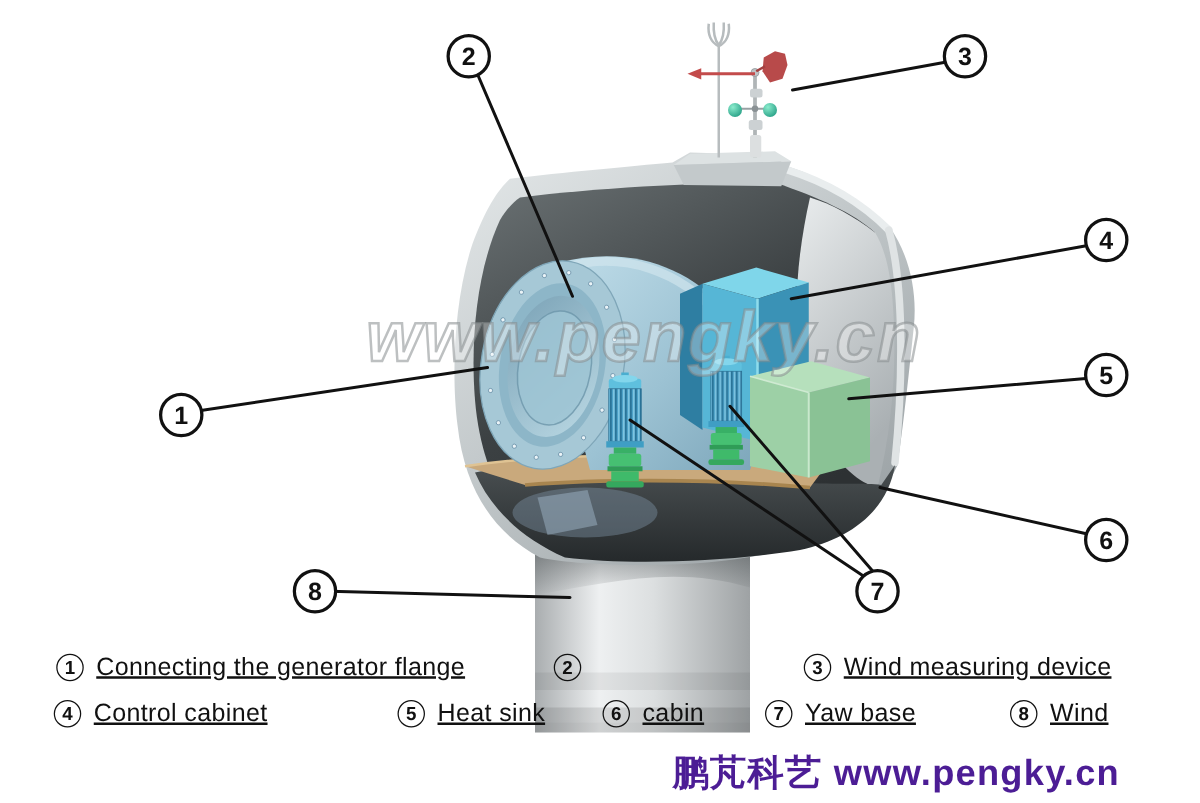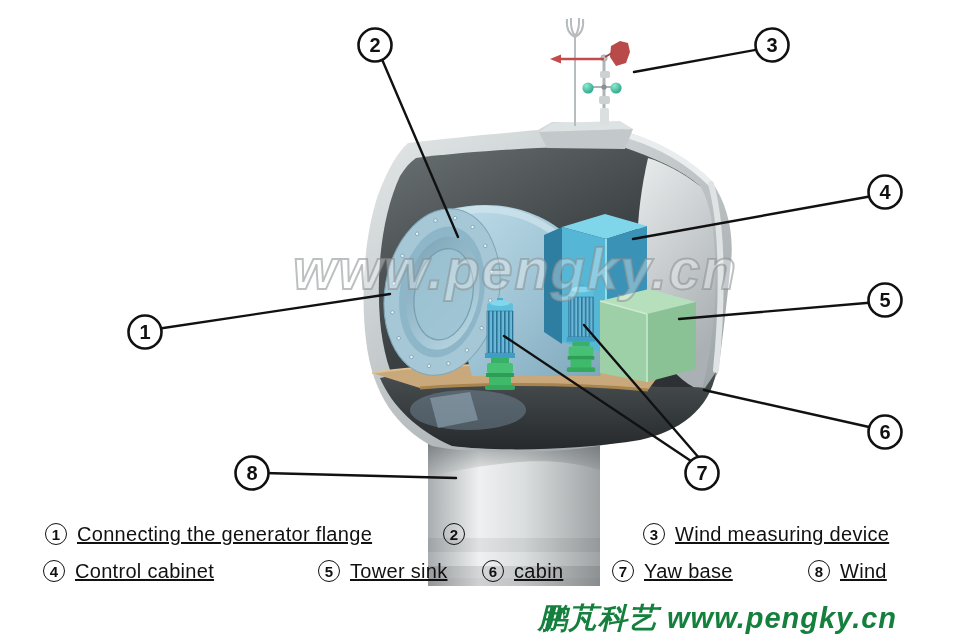--- a/index.html
+++ b/index.html
@@ -11,21 +11,21 @@
                   font-style:italic;fill:rgba(255,255,255,0.32);stroke:rgba(135,140,142,0.55);
                   stroke-width:2px;letter-spacing:2px;}
   #legend{position:absolute;left:0;top:0;width:960px;height:642px;pointer-events:none;}
   .legend-item{position:absolute;display:flex;align-items:center;gap:10px;height:26px;
                color:#111;font-size:20px;white-space:nowrap;}
   .legend-num{display:inline-flex;align-items:center;justify-content:center;width:22px;height:22px;
               border:1.7px solid #111;border-radius:50%;font-size:15px;font-weight:bold;flex:0 0 auto;
               box-sizing:border-box;background:transparent;}
   .legend-label{letter-spacing:0.3px;text-decoration:underline;}
   #footer-brand{position:absolute;left:538px;top:599px;font-size:29px;font-weight:bold;
-                font-style:italic;color:#15803d;letter-spacing:1px;white-space:nowrap;}
+                color:#4c1d95;letter-spacing:1px;white-space:nowrap;}
 </style>
 </head>
 <body>
 
 <div id="stage">
 
   <svg id="render-svg" width="960" height="642" viewBox="0 0 960 642">
     <defs>
       <linearGradient id="gradTower" x1="0" y1="0" x2="1" y2="0">
         <stop offset="0" stop-color="#a9adaf"></stop>
@@ -311,21 +311,21 @@
     <div class="legend-item" style="left:643px;top:521px;">
       <span class="legend-num">3</span>
       <span class="legend-label">Wind measuring device</span>
     </div>
     <div class="legend-item" style="left:43px;top:558px;">
       <span class="legend-num">4</span>
       <span class="legend-label">Control cabinet</span>
     </div>
     <div class="legend-item" style="left:318px;top:558px;">
       <span class="legend-num">5</span>
-      <span class="legend-label">Tower sink</span>
+      <span class="legend-label">Heat sink</span>
     </div>
     <div class="legend-item" style="left:482px;top:558px;">
       <span class="legend-num">6</span>
       <span class="legend-label">cabin</span>
     </div>
     <div class="legend-item" style="left:612px;top:558px;">
       <span class="legend-num">7</span>
       <span class="legend-label">Yaw base</span>
     </div>
     <div class="legend-item" style="left:808px;top:558px;">

